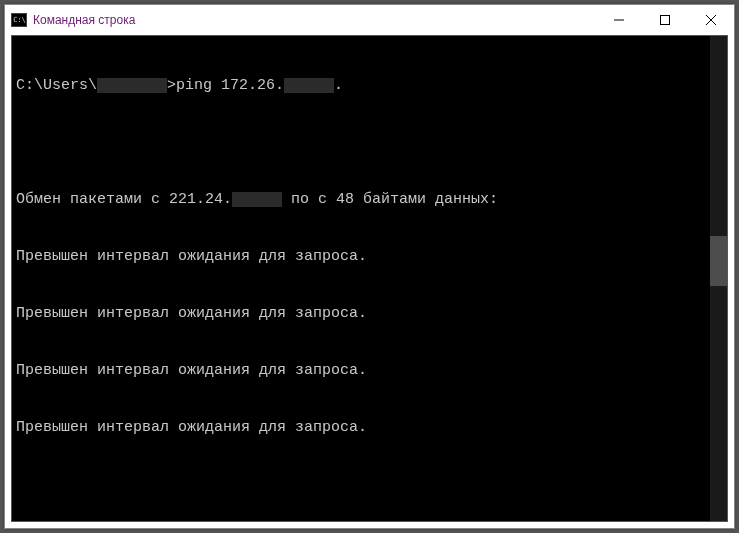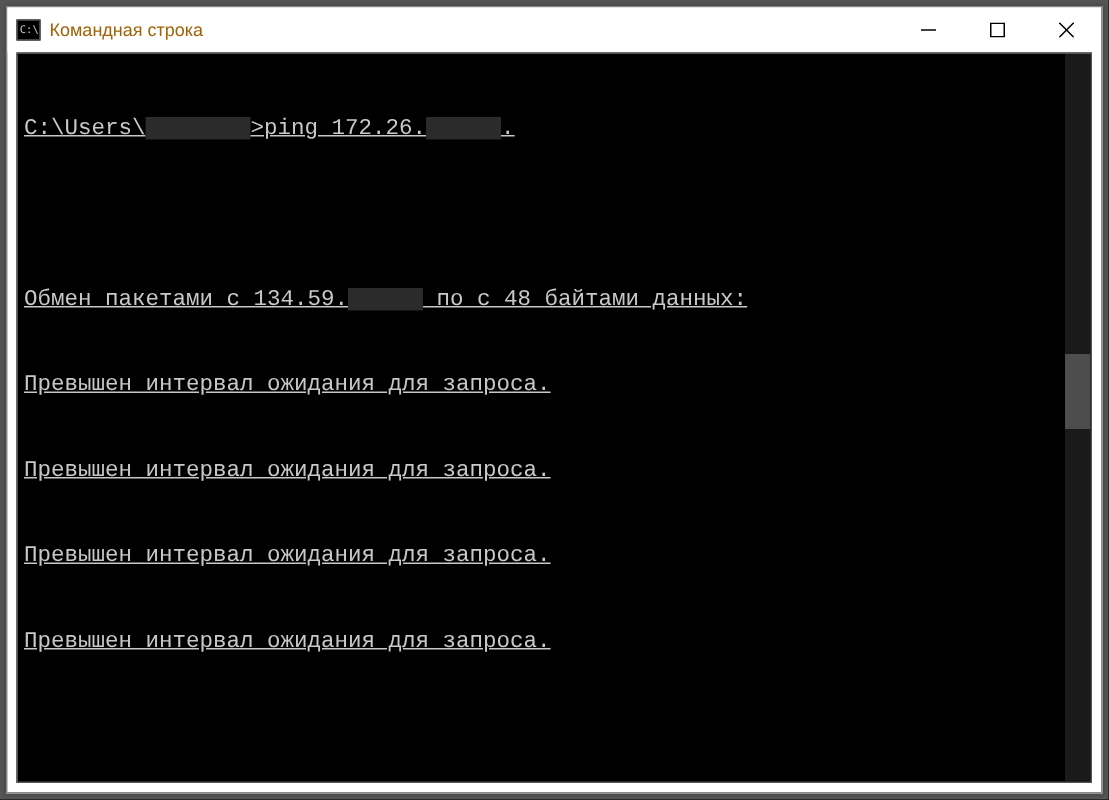--- a/index.html
+++ b/index.html
@@ -38,21 +38,21 @@
       align-items: center;
       justify-content: center;
       font-size: 7px;
       font-family: Consolas, monospace;
       color: #ccc;
       line-height: 1;
       padding-left: 1px;
     }
     .titlebar-text {
       font-size: 12px;
-      color: #a16207;
+      color: #701a75;
       flex: 1;
     }
     .titlebar-controls {
       display: flex;
       height: 100%;
     }
     .titlebar-btn {
       width: 46px;
       height: 100%;
       display: flex;
@@ -72,21 +72,21 @@
       overflow: hidden;
     }
     .term {
       font-family: Consolas, "Courier New", monospace;
       font-size: 15px;
       line-height: 19px;
       color: #c8c8c8;
       white-space: pre;
       padding: 2px 4px;
     }
-    .line { min-height: 19px; text-decoration: underline; }
+    .line { min-height: 19px; }
     .redact {
       display: inline-block;
       background: #2b2b2b;
       height: 15px;
       vertical-align: text-bottom;
       margin-bottom: 1px;
     }
     .r1 { width: 70px; }
     .r2 { width: 50px; }
     .scrollbar {
@@ -129,21 +129,21 @@
             <line x1="0" y1="0" x2="10" y2="10" stroke="#000" stroke-width="1"></line>
             <line x1="10" y1="0" x2="0" y2="10" stroke="#000" stroke-width="1"></line>
           </svg>
       </div>
     </div>
   </div>
   <div class="client">
     <div class="term">
       <div class="line"><span>C:\Users\</span><span class="redact r1"></span><span>&gt;ping 172.26.</span><span class="redact r2"></span><span>.</span></div>
       <div class="line"></div>
-      <div class="line"><span>Обмен пакетами с 134.59.</span><span class="redact r2"></span><span> по с 48 байтами данных:</span></div>
+      <div class="line"><span>Обмен пакетами с 221.24.</span><span class="redact r2"></span><span> по с 48 байтами данных:</span></div>
       <div class="line">Превышен интервал ожидания для запроса.</div>
       <div class="line">Превышен интервал ожидания для запроса.</div>
       <div class="line">Превышен интервал ожидания для запроса.</div>
       <div class="line">Превышен интервал ожидания для запроса.</div>
       <div class="line"></div>
       
       
       
       
       

